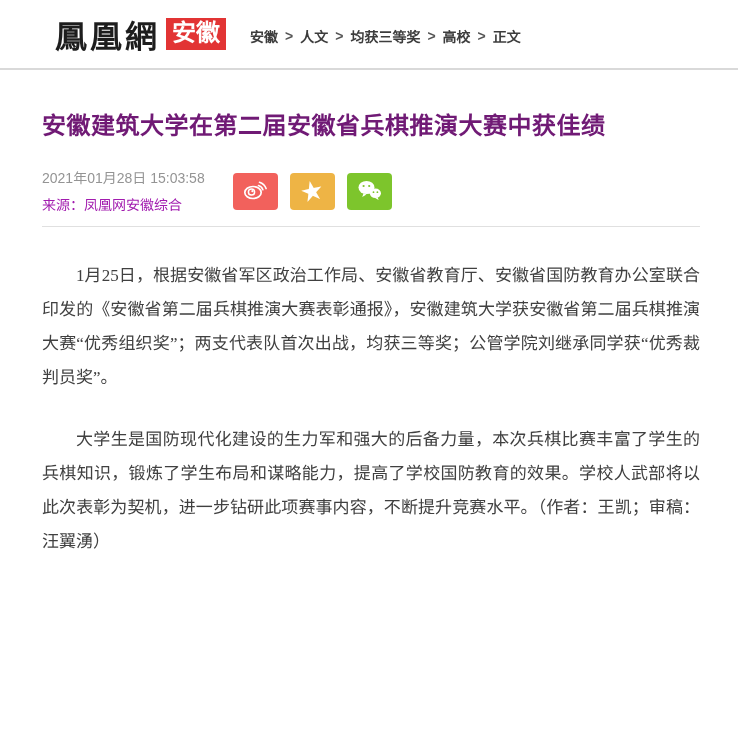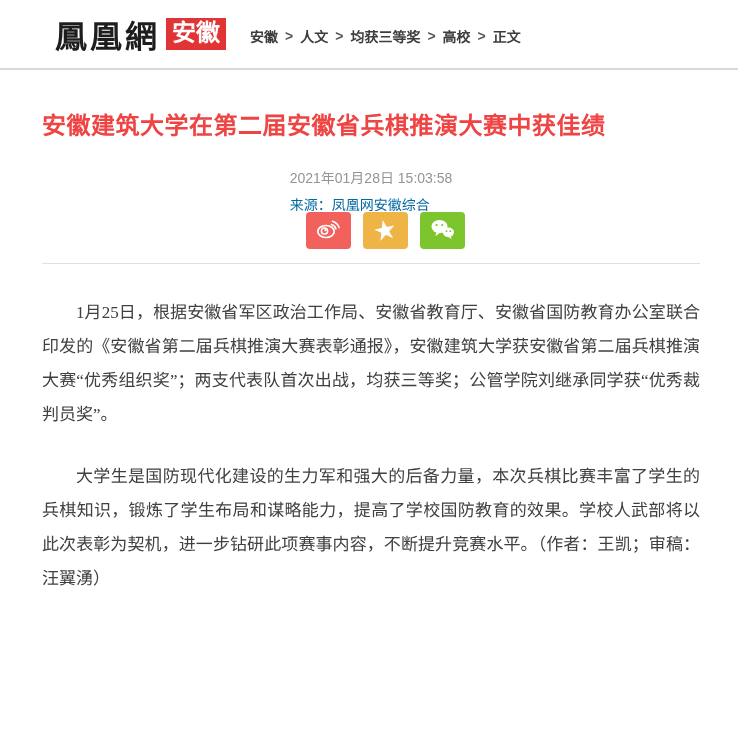--- a/index.html
+++ b/index.html
@@ -26,27 +26,27 @@
   }
   .breadcrumb {
     margin-left:24px; font-size:14px; font-weight:bold; color:#3d3d3d;
     display:flex; align-items:center; padding-top:4px;
   }
   .breadcrumb a { color:#3d3d3d; text-decoration:none; cursor:pointer; }
   .breadcrumb .sep { margin:0 7px; color:#555; font-weight:bold; }
   
   .article { padding:0 38px 0 42px; }
   .article-title {
-    margin-top:40px; font-size:24px; font-weight:bold; color:#ef4444;
+    margin-top:40px; font-size:24px; font-weight:bold; color:#701a75;
     line-height:1.3; letter-spacing:0.5px;
   }
-  .meta { display:flex; align-items:center; margin-top:30px; padding-bottom:14px;flex-direction:column; }
+  .meta { display:flex; align-items:center; margin-top:30px; padding-bottom:14px; }
   .meta-left { line-height:1; }
   .meta-date { font-size:14px; color:#949494; }
-  .meta-source { font-size:14px; color:#0369a1; margin-top:13px; }
+  .meta-source { font-size:14px; color:#a21caf; margin-top:13px; }
   .meta-counters { margin-left:auto; display:flex; align-items:center; font-size:15px; color:#8a8a8a; }
   .counter { margin-right:28px; cursor:pointer; white-space:nowrap; }
   .counter b {
     font-family:"Liberation Serif","DejaVu Serif",serif;
     color:#e21d33; font-size:17px; font-weight:bold; margin-right:1px;
   }
   .meta-share { display:flex; align-items:center; margin-left:16px; }
   .share-btn {
     width:45px; height:37px; border:none; border-radius:4px; cursor:pointer;
     display:flex; align-items:center; justify-content:center; margin-left:12px;

